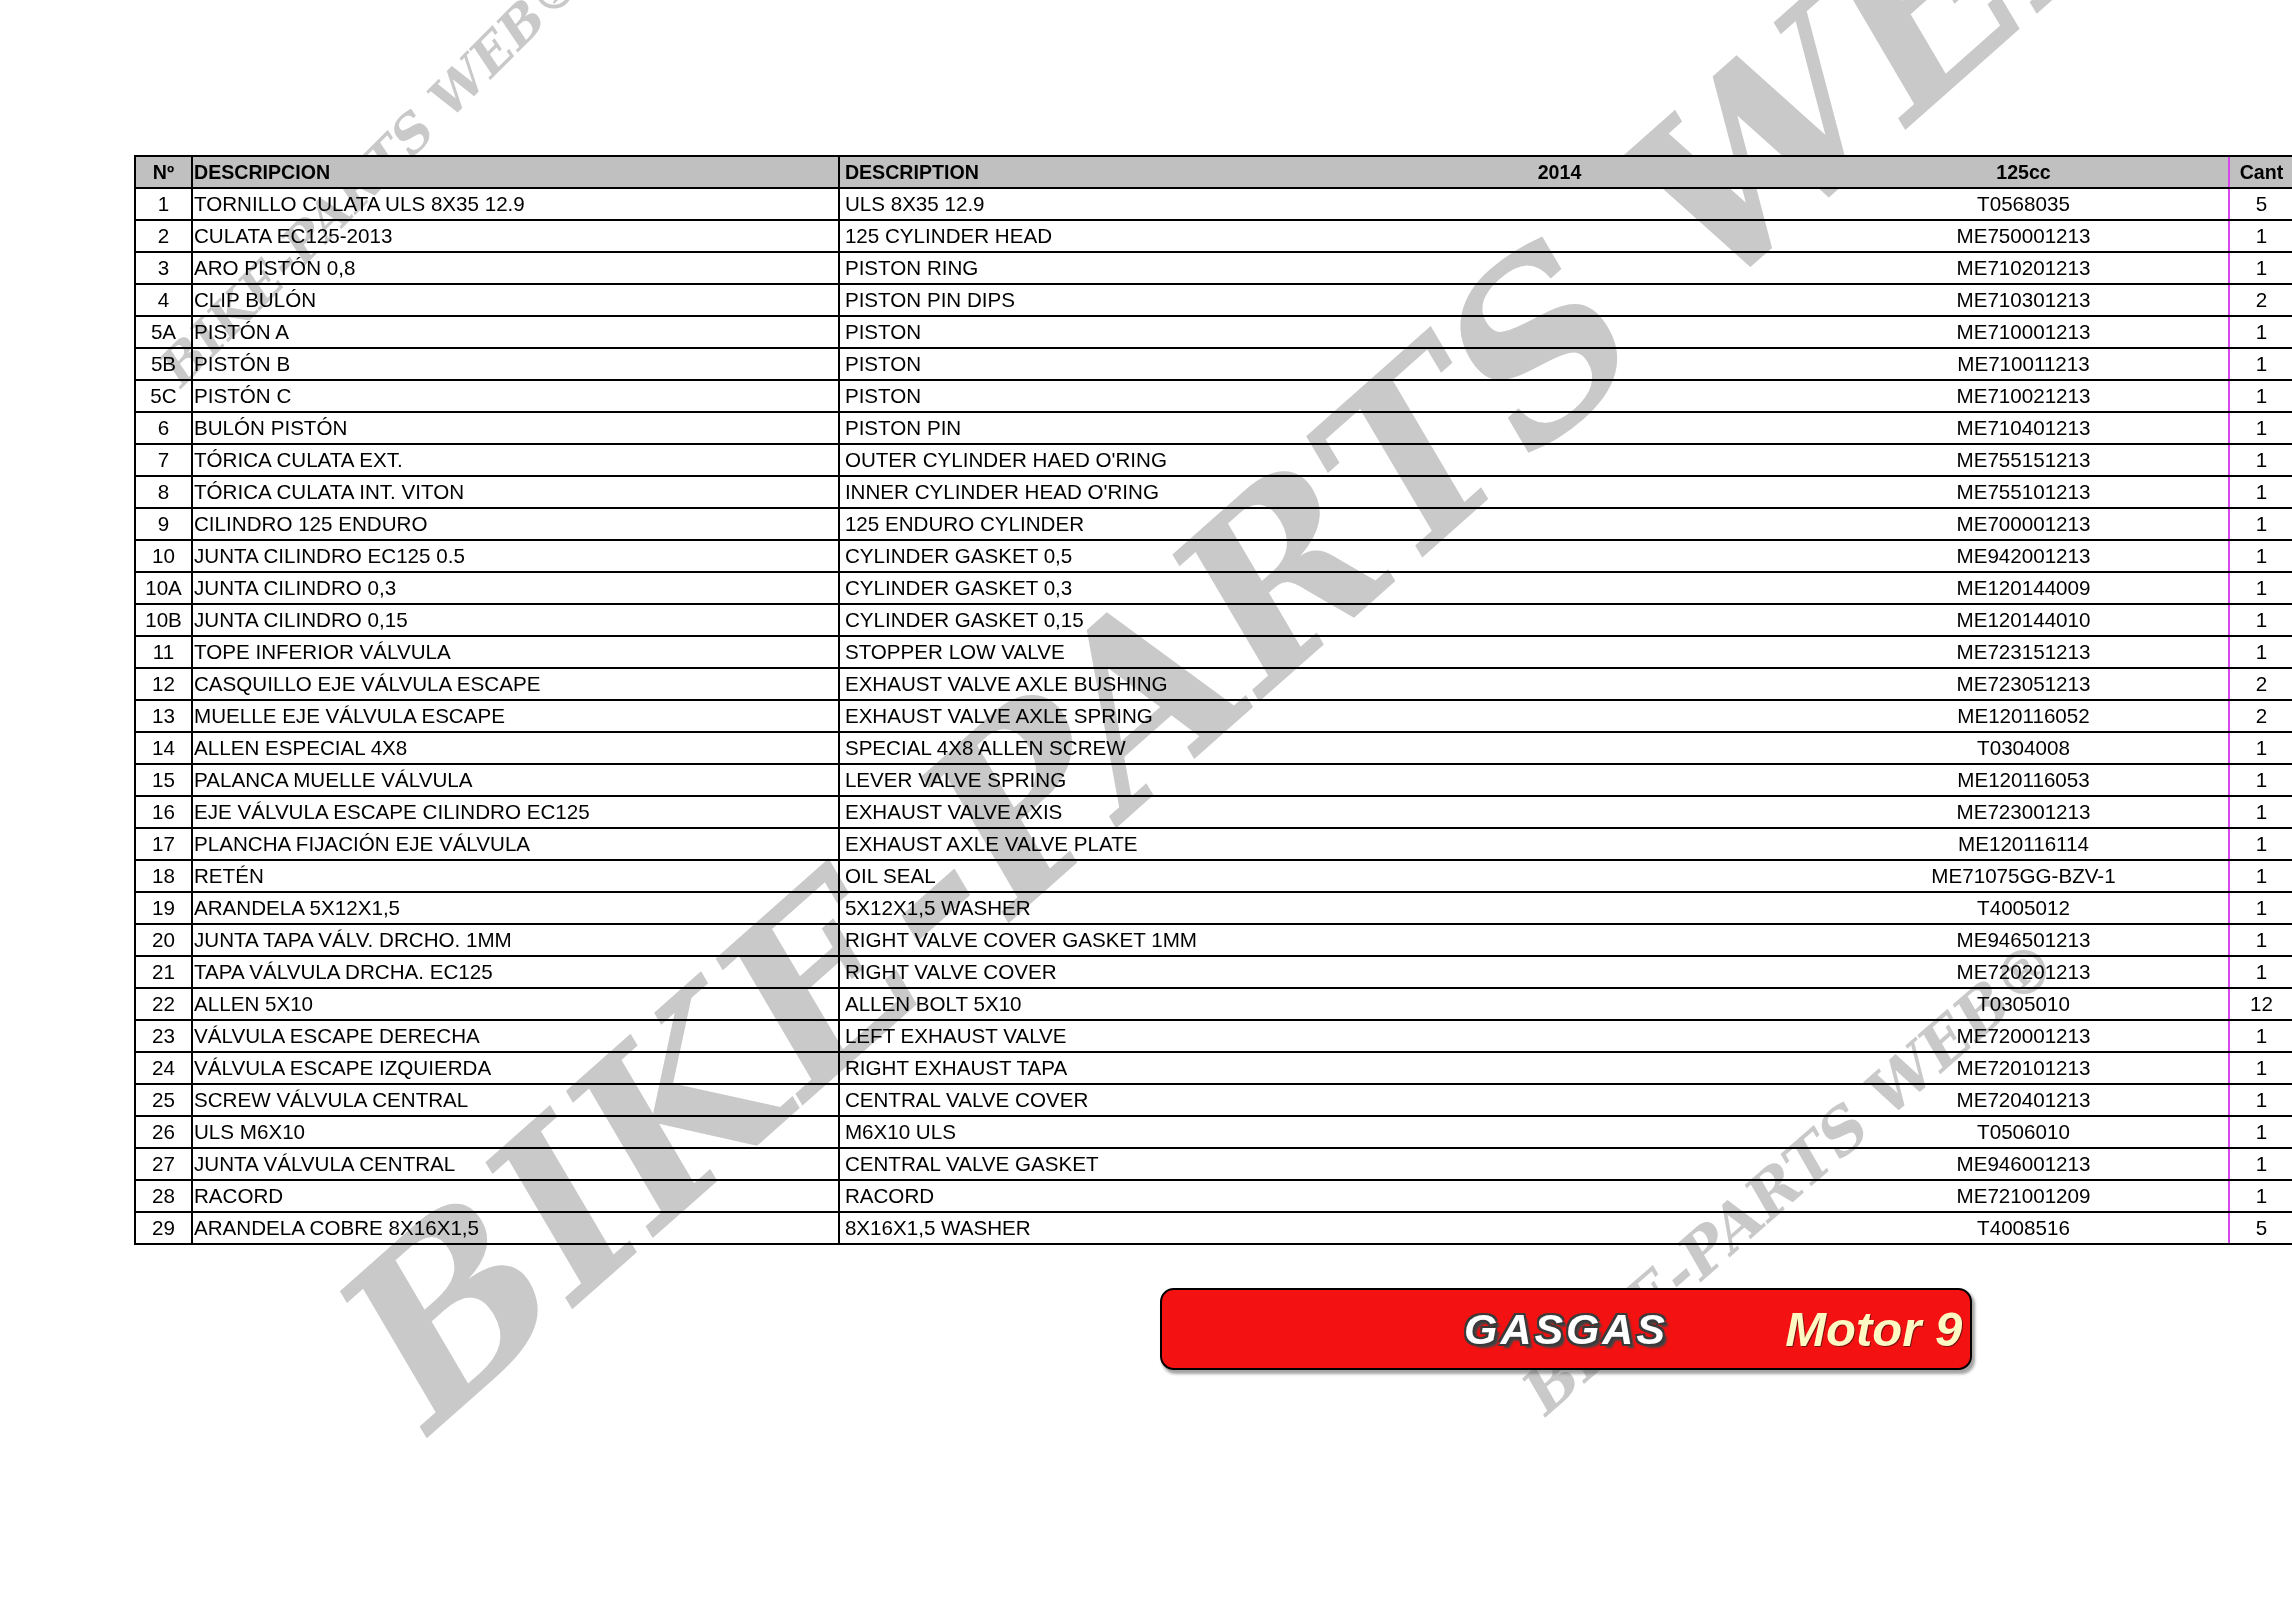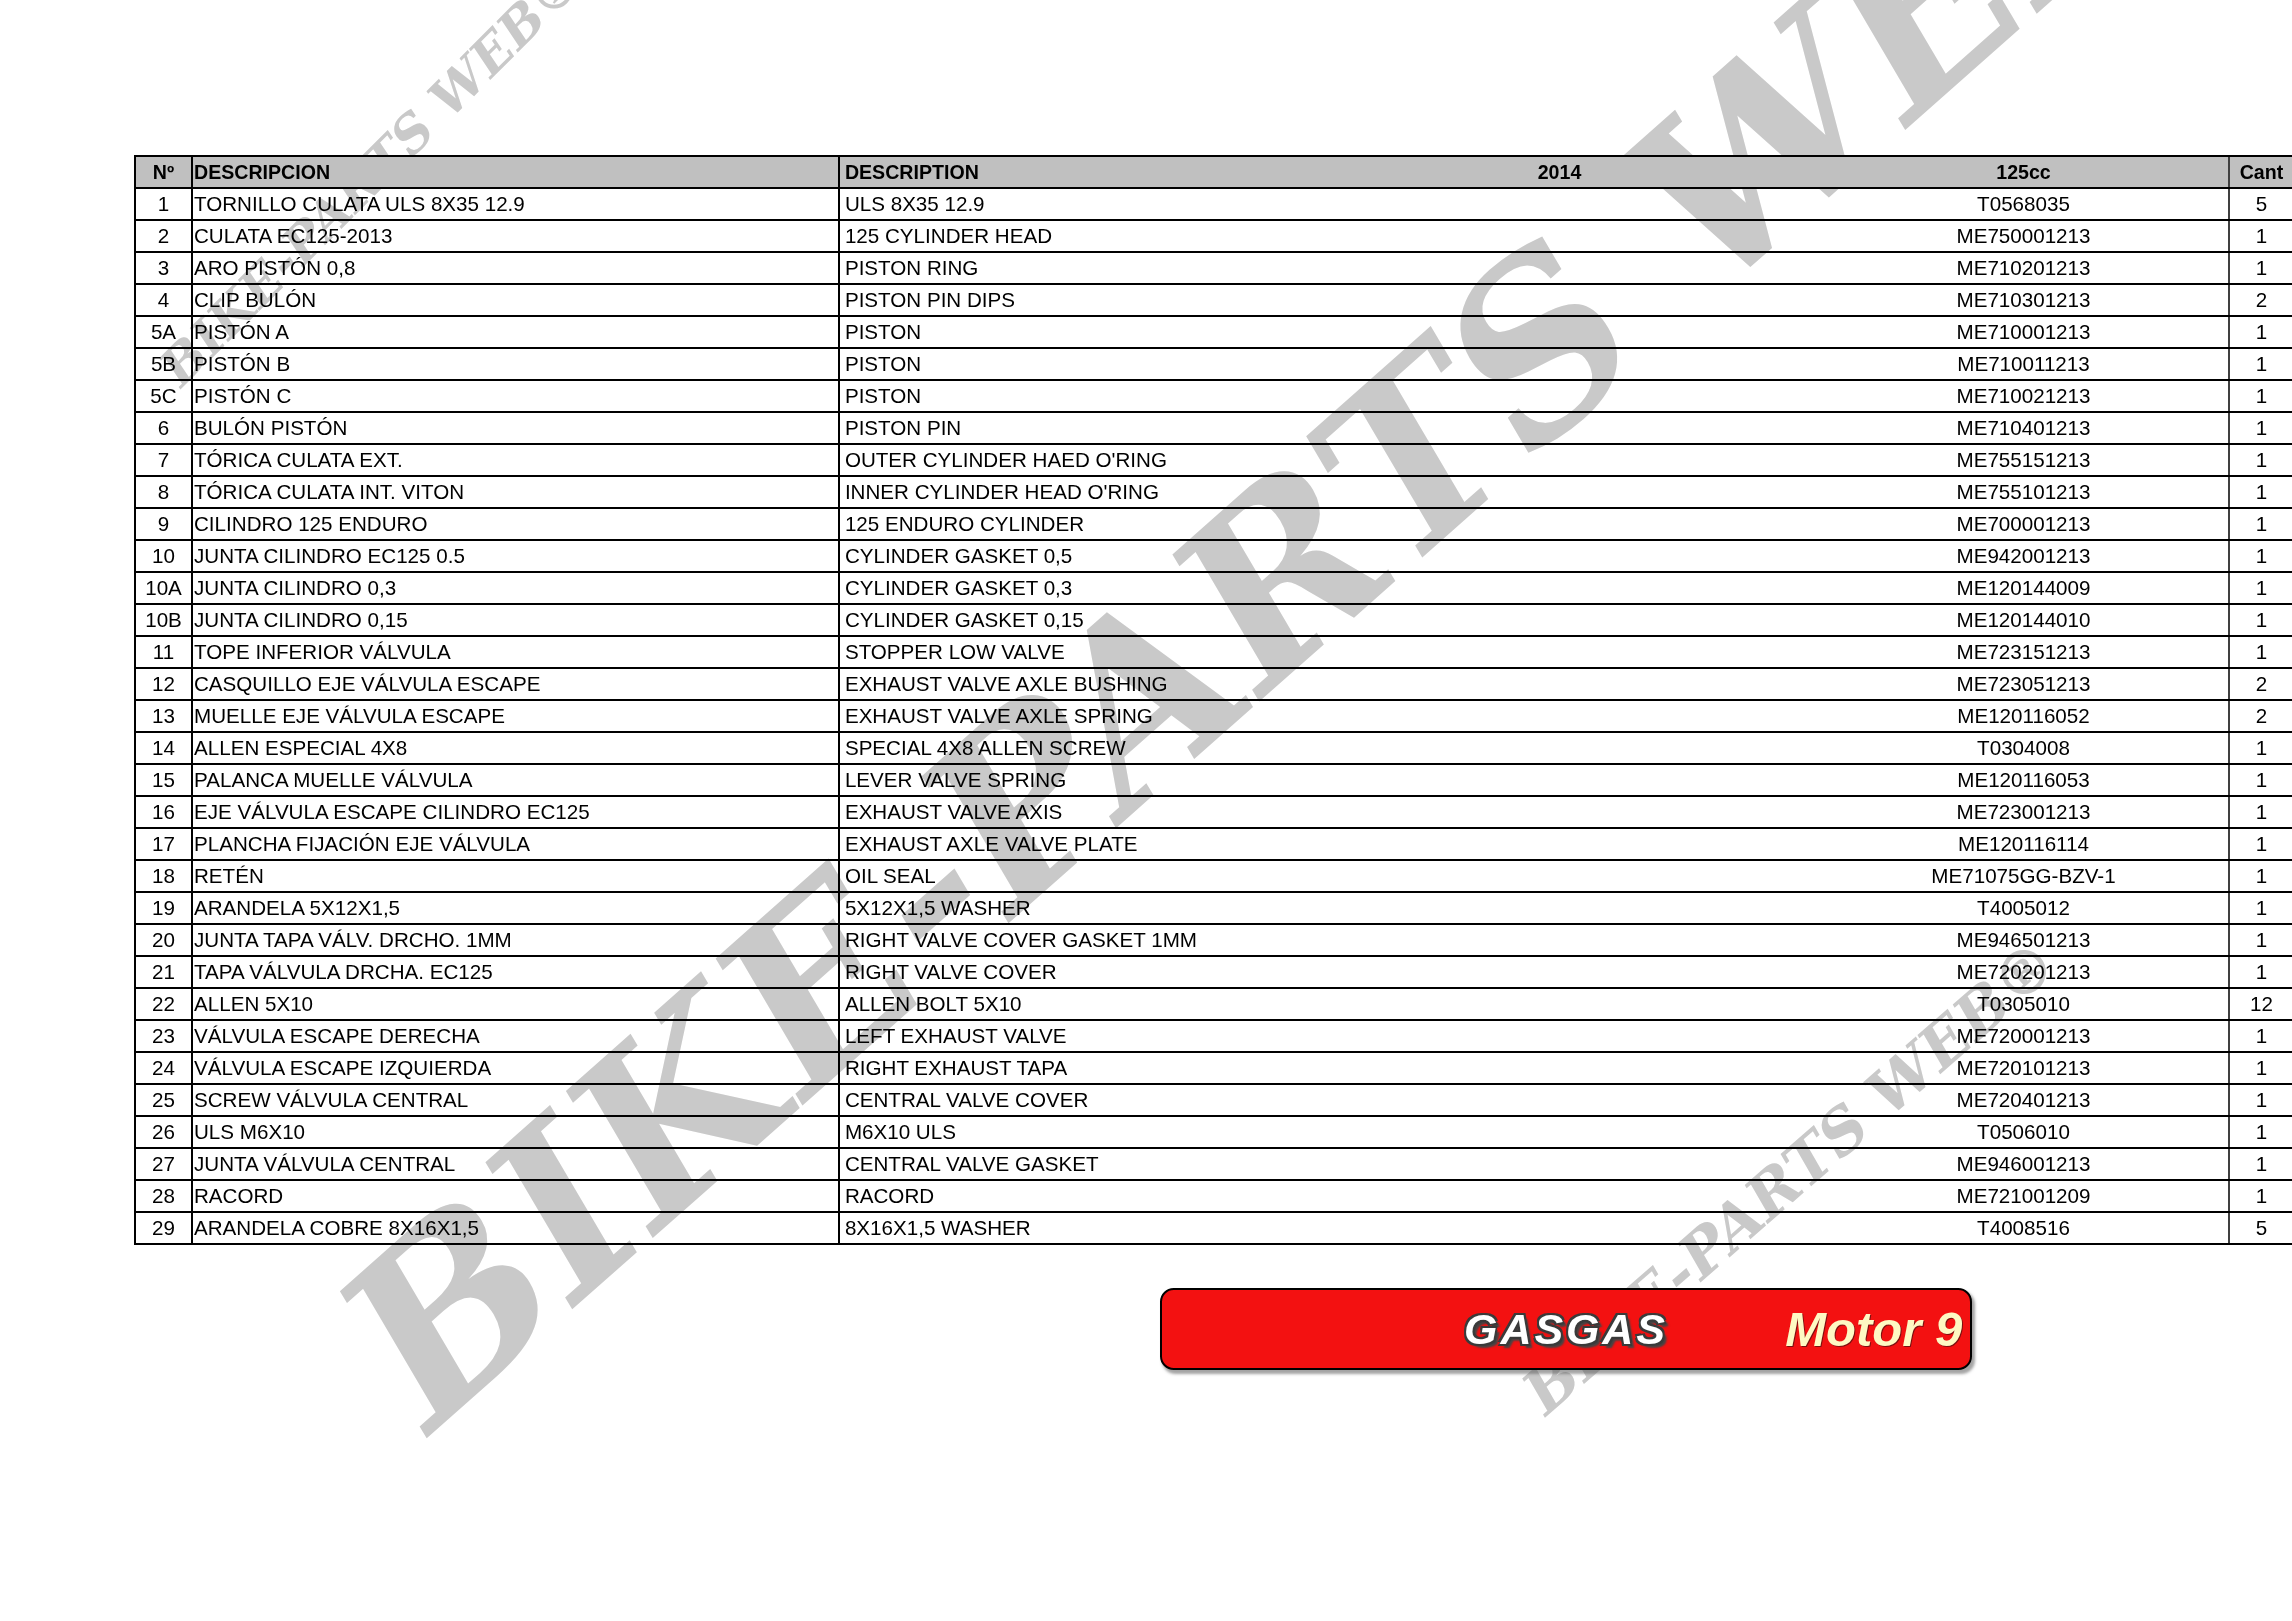--- a/index.html
+++ b/index.html
@@ -27,21 +27,21 @@
     display:flex;align-items:center;font-size:20.6px;color:#000;background:transparent;
   }
   .t-row.head{background:#c0c0c0;font-weight:bold;font-size:19.6px;}
   .cell{box-sizing:border-box;height:100%;display:flex;align-items:center;overflow:hidden;}
   .c-no{width:57px;border-right:2px solid #000;justify-content:center;}
   .c-es{width:647px;border-right:2px solid #000;padding-left:1px;}
   .c-wide{flex:1;display:flex;border-radius:11px;}
   .c-en{width:543px;padding-left:4.9px;}
   .c-2014{width:353px;justify-content:center;}
   .c-125{flex:1;justify-content:center;padding-left:127px;}
-  .c-qty{width:65px;border-left:2px solid #404040;justify-content:center;margin-left:44px;}
+  .c-qty{width:65px;border-left:2px solid #d946ef;justify-content:center;margin-left:44px;}
   
   .banner{
     position:absolute;left:1160px;top:1288px;width:812px;height:82px;z-index:5;
     background:#f31111;border:2.9px solid #000;border-radius:13.7px;box-sizing:border-box;
     display:flex;align-items:center;box-shadow:2.9px 3.9px 2.9px rgba(90,90,90,0.55);
   }
   .gasgas{
     position:absolute;left:50%;transform:translateX(-50%);
     font-weight:bold;font-style:italic;font-size:43px;letter-spacing:2.9px;color:#ffffff;
     text-shadow:2px 2px 0 #3a3a3a,-2px -2px 0 #3a3a3a,2px -2px 0 #3a3a3a,-2px 2px 0 #3a3a3a,3.9px 3.9px 2px #444444;

